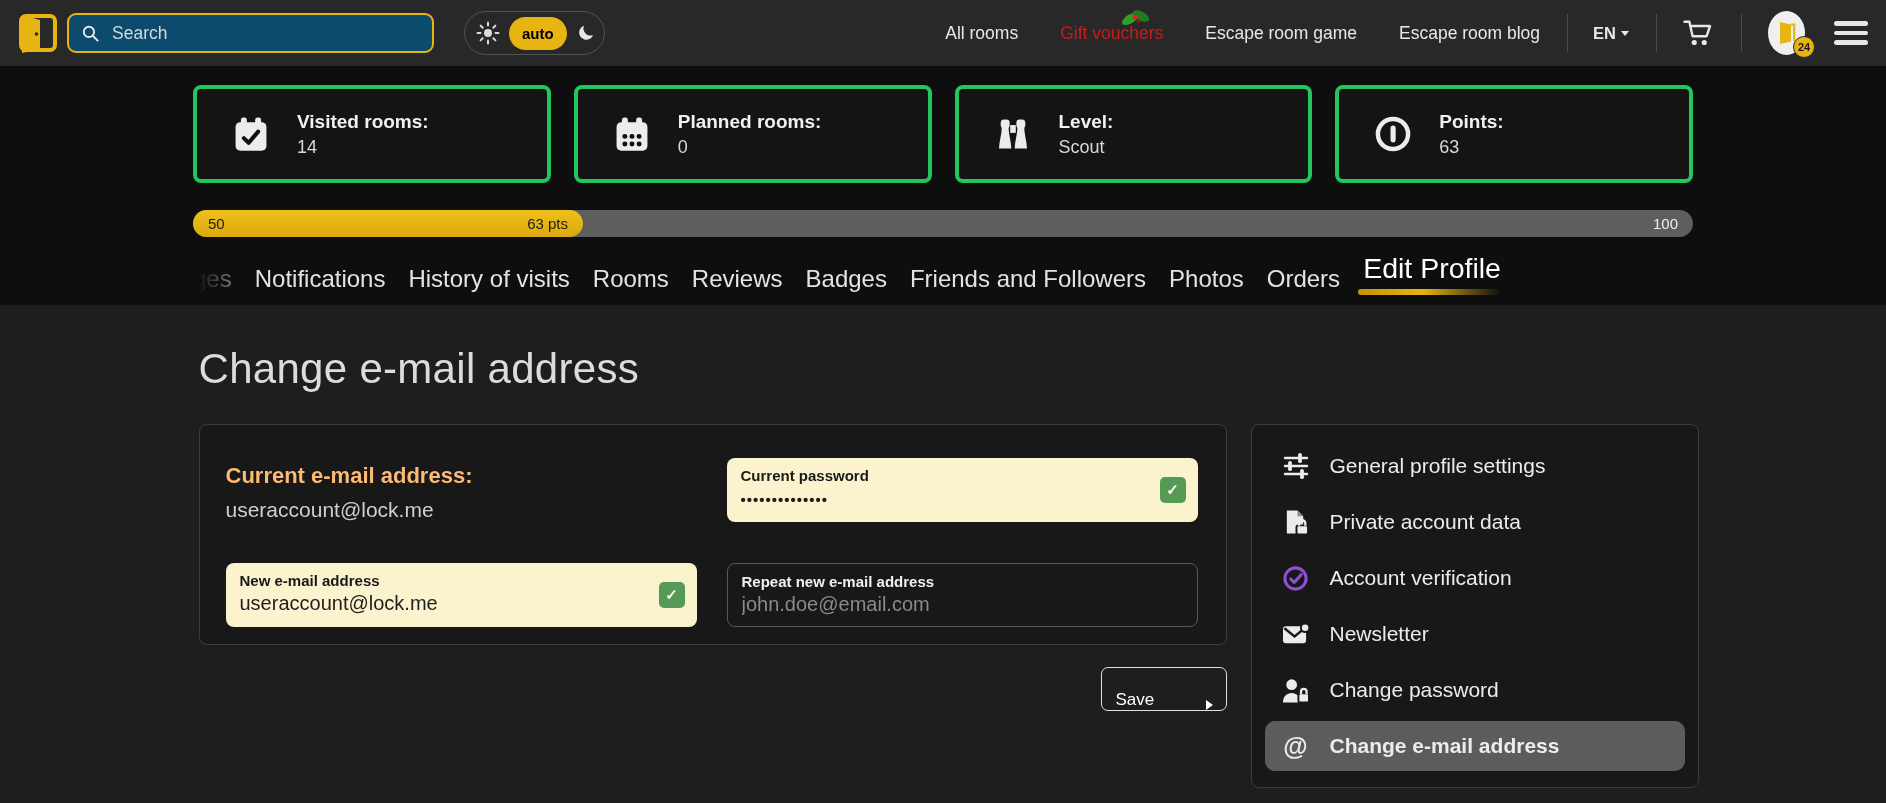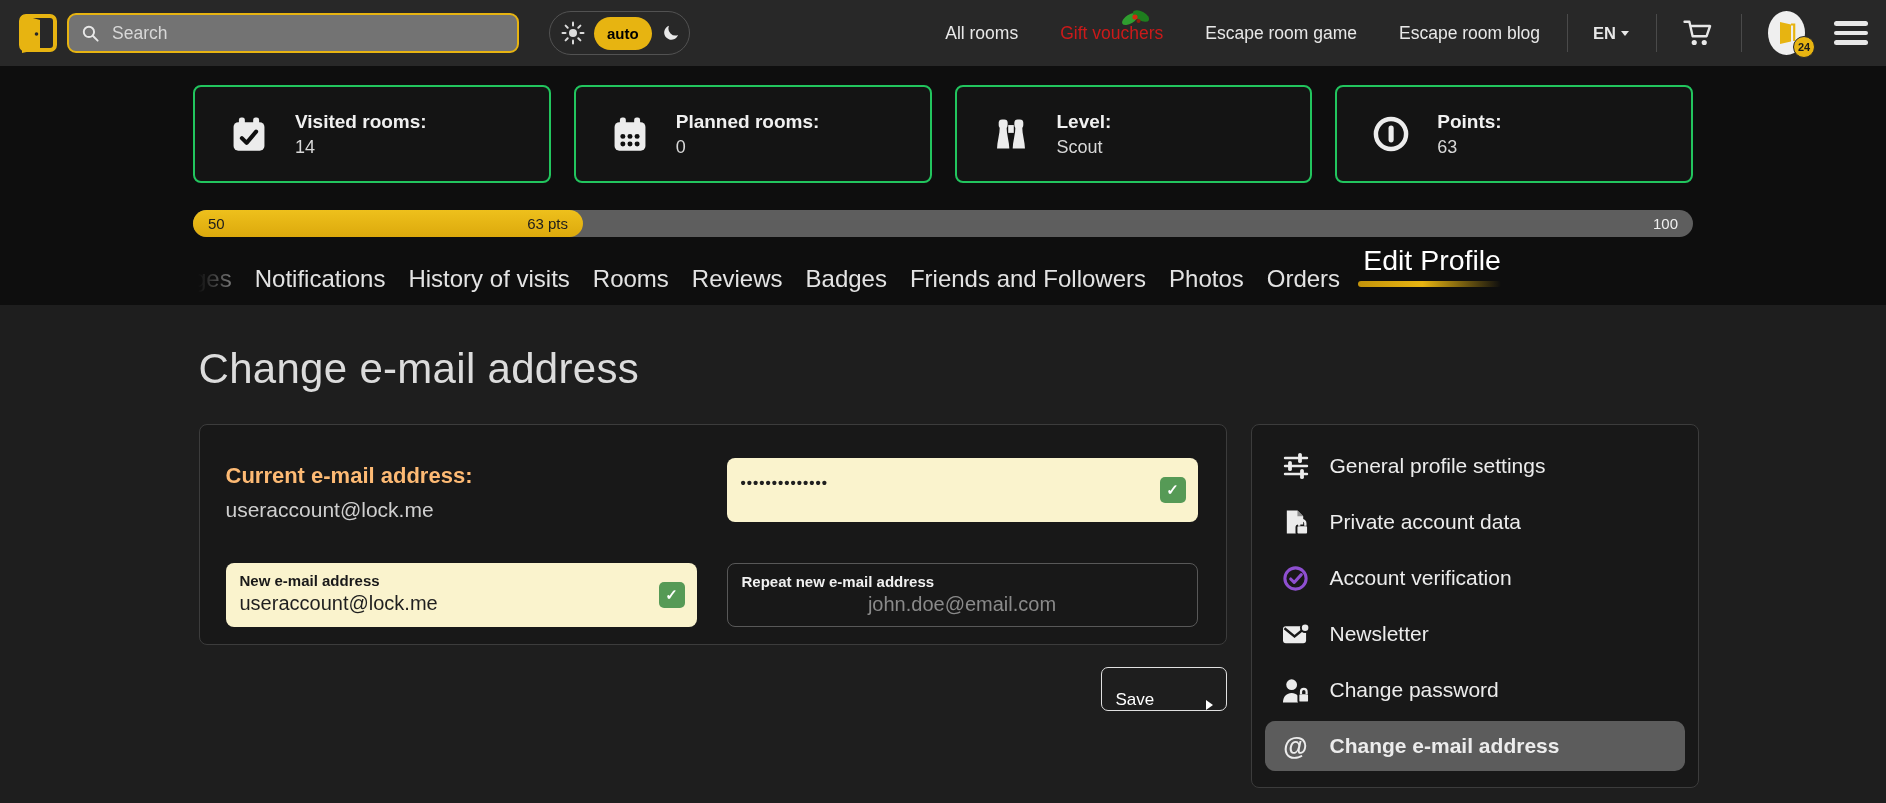--- a/index.html
+++ b/index.html
@@ -2,21 +2,21 @@
 <html style="--accent: #e7b411; --danger: #cb1a1a; --cream: #faf3cd; --success: #569a56; --verified: #8e4fd0;"><head>
 <meta charset="utf-8">
 <style>
   html,body{margin:0;padding:0;}
   body{width:1886px;height:803px;background:#1e1e1e;font-family:"Liberation Sans",sans-serif;color:#e8e8e8;overflow:hidden;}
   :root{--accent:#e7b411;--danger:#cb1a1a;--cream:#faf3cd;--success:#569a56;--verified:#8e4fd0;}
 
   
   .header{height:66px;background:#282828;display:flex;align-items:center;padding:0 18px;box-sizing:border-box;position:relative;z-index:5;}
   .logo{width:40px;height:42px;flex:none;cursor:pointer;display:flex;align-items:center;}
-  .search-box{display:flex;align-items:center;gap:10px;width:452px;height:40px;border:2px solid var(--accent);border-radius:9px;background:#737373;margin-left:9px;padding:0 12px;box-sizing:border-box;}
+  .search-box{display:flex;align-items:center;gap:10px;width:367px;height:40px;border:2px solid var(--accent);border-radius:9px;background:#0c4a6e;margin-left:9px;padding:0 12px;box-sizing:border-box;}
   .search-box input{flex:1;background:transparent;border:none;outline:none;color:#e0e0e0;font-size:17.5px;font-family:inherit;}
   .search-box input::placeholder{color:#d8d8d8;opacity:1;}
   .theme-toggle{display:flex;align-items:center;gap:9px;height:44px;border:1.5px solid #525252;border-radius:24px;padding:0 8px 0 11px;margin-left:30px;box-sizing:border-box;}
   .auto-pill{background:var(--accent);color:#000000;font-weight:bold;font-size:15px;border-radius:17px;height:33px;display:flex;align-items:center;padding:0 13px;cursor:pointer;}
   .icon-btn{display:flex;align-items:center;cursor:pointer;}
   .nav{display:flex;align-items:center;gap:42px;margin-left:auto;font-size:17.5px;}
   .nav a{color:#e8e8e8;text-decoration:none;cursor:pointer;white-space:nowrap;}
   .nav a.nav-red{color:var(--danger);position:relative;}
   .holly{position:absolute;top:-16px;left:55%;pointer-events:none;}
   .h-div{width:1px;height:38px;background:#4a4a4a;margin-left:27px;flex:none;}
@@ -26,32 +26,32 @@
   .avatar-wrap{position:relative;margin-left:26px;cursor:pointer;flex:none;}
   .avatar{width:37px;height:44px;border-radius:50%;background:#efefef;display:flex;align-items:center;justify-content:center;}
   .avatar-badge{position:absolute;right:-10px;bottom:-3px;width:22px;height:22px;border-radius:50%;background:var(--accent);border:1.5px solid #282828;color:#1c1c1c;font-size:11px;font-weight:bold;display:flex;align-items:center;justify-content:center;box-sizing:border-box;}
   .burger{margin-left:29px;display:flex;flex-direction:column;gap:5px;cursor:pointer;}
   .burger div{width:34px;height:4.5px;border-radius:2.5px;background:#e8e8e8;}
 
   
   .top-section{background:#0e0e0e;height:239px;}
   .container{width:1500px;margin:0 auto;}
   .cards{display:grid;grid-template-columns:repeat(4,1fr);gap:23px;padding-top:19px;}
-  .card{height:98px;background:#141414;border:2px solid #22c55e;border-radius:8px;display:flex;align-items:center;padding-left:34px;gap:26px;box-sizing:border-box;}
+  .card{height:98px;background:#141414;border:4px solid #22c55e;border-radius:8px;display:flex;align-items:center;padding-left:34px;gap:26px;box-sizing:border-box;}
   .card-icon{width:40px;flex:none;display:flex;justify-content:center;}
   .card-title{font-size:19px;font-weight:bold;color:#f0f0f0;}
   .card-value{font-size:18px;color:#d8d8d8;margin-top:4px;}
   .progress-track{margin-top:27px;height:27px;background:#5e5e5e;border-radius:14px;position:relative;}
   .progress-fill{height:100%;background:linear-gradient(180deg,#eec01c,#dca90c);border-radius:14px;display:flex;justify-content:space-between;align-items:center;padding:0 15px;box-sizing:border-box;color:#1d1d1d;font-size:15px;}
   .progress-max{position:absolute;right:15px;top:0;height:100%;display:flex;align-items:center;color:#f0f0f0;font-size:15px;}
   .tabs-row{position:relative;margin-top:17px;height:51px;}
   .tabs{display:flex;align-items:flex-end;gap:23px;height:51px;}
   .tab{font-size:24px;color:#e3e3e3;margin-bottom:14px;line-height:1;white-space:nowrap;cursor:pointer;}
   .tab-partial{color:#8d8d8d;}
-  .tab-active{font-size:28.5px;color:#fff;margin-bottom:16px;padding-bottom:15px;position:relative;}
+  .tab-active{font-size:28.5px;color:#fff;margin-bottom:8px;padding-bottom:15px;position:relative;}
   .tab-active::after{content:"";position:absolute;left:-5px;width:104%;height:6px;bottom:2px;border-radius:3px;
     background:linear-gradient(90deg,#c3930a,var(--accent) 45%,rgba(231,180,17,0));}
   .fade-left{position:absolute;left:-2px;top:0;bottom:0;width:48px;background:linear-gradient(90deg,#0e0e0e 15%,rgba(14,14,14,0));z-index:3;pointer-events:none;}
   .fade-right{position:absolute;right:-8px;top:0;bottom:0;width:140px;background:linear-gradient(270deg,#0e0e0e 8%,rgba(14,14,14,0));z-index:3;pointer-events:none;}
 
   
   .content{background:#1e1e1e;height:498px;padding-left:11px;}
   .page-title{font-size:42px;font-weight:normal;color:#dcdcdc;margin:0;padding:40px 0 31px;letter-spacing:.3px;}
   .layout{display:flex;gap:24px;}
   .col-left{width:1028px;flex:none;}
@@ -59,21 +59,21 @@
   .current-email .lbl{font-size:22px;font-weight:bold;color:#fdba74;margin:5px 0 9px;}
   .current-email .val{font-size:21px;color:#cfcfcf;}
   .field{position:relative;height:64px;border-radius:8px;box-sizing:border-box;padding:9px 14px;}
   .field-cream{background:var(--cream);}
   .f-label{font-size:15px;font-weight:bold;color:#191919;}
   .field-cream input{background:transparent;border:none;outline:none;font-family:inherit;font-size:20px;color:#1f1f1f;width:calc(100% - 44px);padding:3px 0 0;display:block;}
   .masked{font-weight:bold;letter-spacing:1px;font-size:15px !important;padding-top:7px !important;}
   .check-badge{position:absolute;right:12px;top:50%;transform:translateY(-50%);width:26px;height:26px;border-radius:5px;background:var(--success);color:#fff;display:flex;align-items:center;justify-content:center;font-size:15px;font-weight:bold;}
   .field-dark{border:1px solid #585858;}
   .field-dark .f-label{color:#f0f0f0;}
-  .field-dark input{background:transparent;border:none;outline:none;font-family:inherit;font-size:20px;color:#e8e8e8;width:100%;padding:3px 0 0;display:block;text-align:center;}
+  .field-dark input{background:transparent;border:none;outline:none;font-family:inherit;font-size:20px;color:#e8e8e8;width:100%;padding:3px 0 0;display:block;}
   .field-dark input::placeholder{color:#8a8a8a;opacity:1;}
   .save-row{display:flex;justify-content:flex-end;margin-top:22px;}
   .save-btn{width:126px;height:44px;background:transparent;border:1.5px solid #e0e0e0;border-radius:7px;color:#fff;font-family:inherit;font-size:17px;display:flex;align-items:flex-end;justify-content:space-between;padding:0 13px 0 14px;cursor:pointer;box-sizing:border-box;}
   .tri-right{width:0;height:0;border-left:7px solid #fff;border-top:5px solid transparent;border-bottom:5px solid transparent;}
   .side-panel{width:448px;flex:none;height:364px;box-sizing:border-box;background:#181818;border:1px solid #3c3c3c;border-radius:8px;padding:16px 13px;display:flex;flex-direction:column;gap:6px;}
   .menu-item{height:50px;border-radius:10px;display:flex;align-items:center;gap:19px;padding:0 16px;font-size:21px;color:#ececec;cursor:pointer;}
   .menu-item .mi-icon{width:30px;flex:none;display:flex;justify-content:center;align-items:center;}
   .menu-item-active{background:#5c5c5c;font-weight:bold;}
   .at-glyph{font-size:25px;font-weight:bold;line-height:1;}
 </style>
@@ -268,20 +268,21 @@
 
     <div class="layout">
       <div class="col-left">
         <div class="form-panel">
           <div class="current-email">
             <div class="lbl">Current e-mail address:</div>
             <div class="val">useraccount@lock.me</div>
           </div>
 
           <div class="field field-cream">
+            <div class="f-label">Current password</div>
             <input class="masked" type="text" value="••••••••••••••" style="">
             <span class="check-badge">✓</span>
           </div>
 
           <div class="field field-cream">
             <div class="f-label">New e-mail address</div>
             <input type="text" value="useraccount@lock.me" style="">
             <span class="check-badge">✓</span>
           </div>
 

